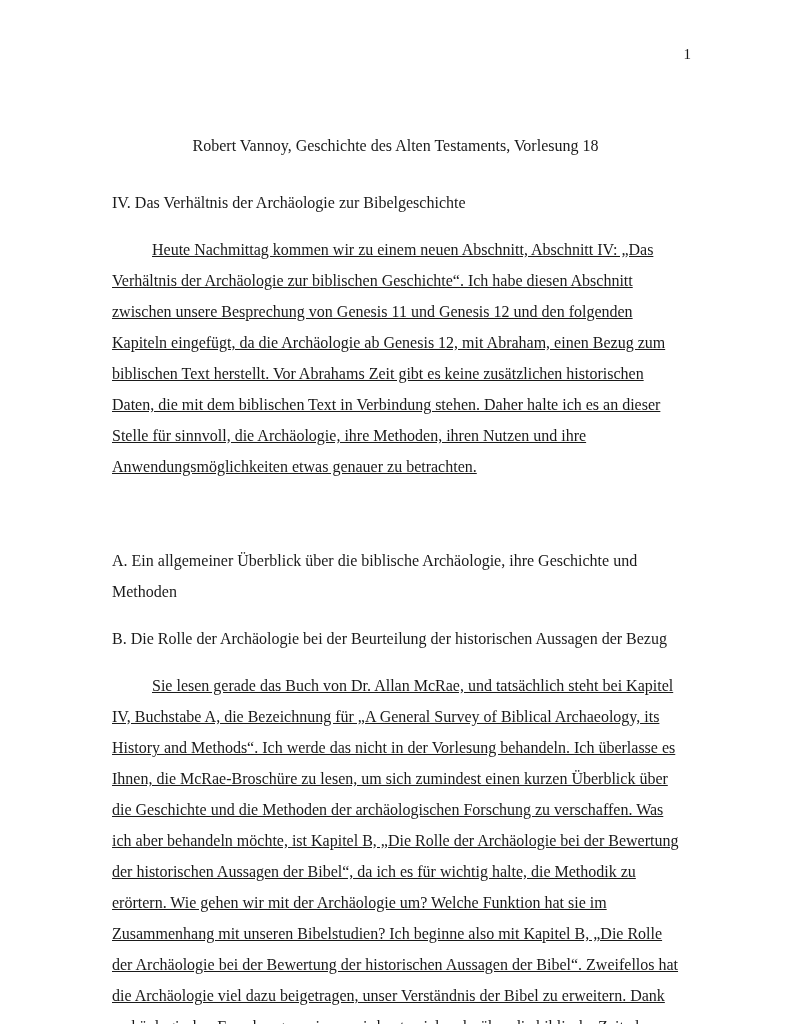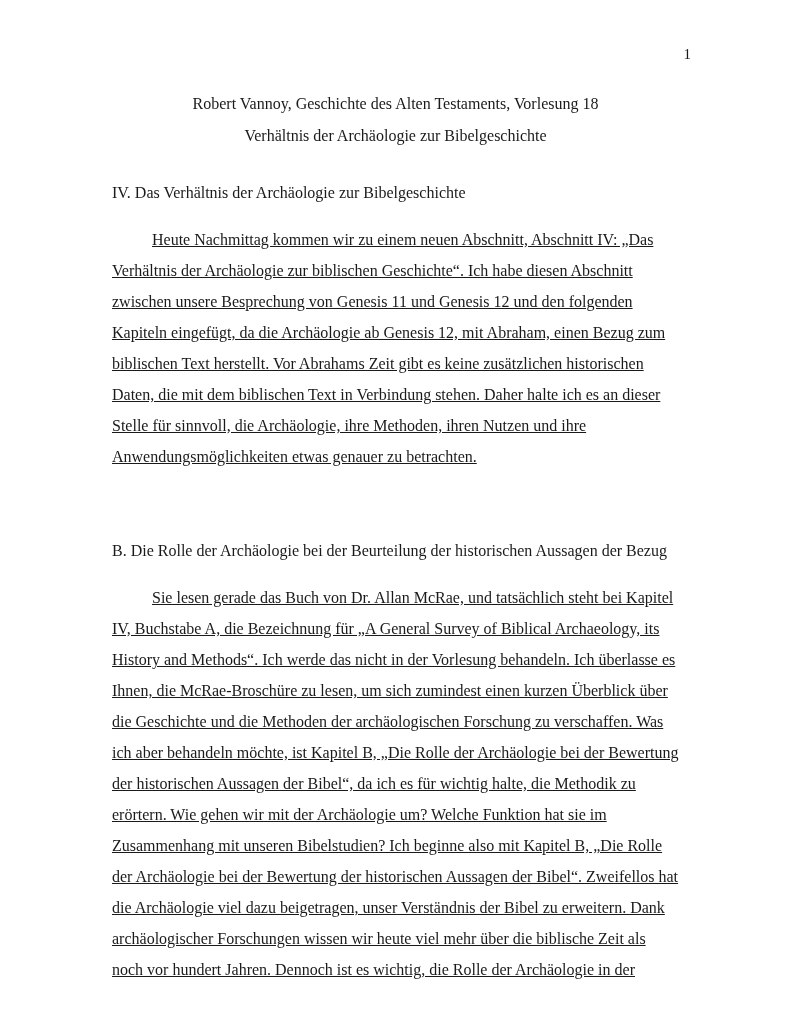--- a/index.html
+++ b/index.html
@@ -30,20 +30,21 @@
     top: 88px;
     left: 96px;
     right: 96px;
     font-size: 16px;
     line-height: 31px;
     text-align: left;
   }
   .doc-title {
     text-align: center;
     line-height: 32px;
+    margin-top: 42px;
   }
   .title-block {
     margin-bottom: 25px;
   }
   p {
     margin: 16px;
     padding: 0;
   }
   .para.indent {
     text-indent: 40px;
@@ -57,28 +58,28 @@
 <body>
 
 <div class="page">
 
   <div class="page-number">1</div>
 
   <div class="content">
 
     <div class="title-block">
       <div class="doc-title">Robert Vannoy, Geschichte des Alten Testaments, Vorlesung 18</div>
-      <div class="doc-title">Verhältnis der Archäologie zur Bibelgeschichte</div>
     </div>
 
     <p class="heading">IV. Das Verhältnis der Archäologie zur Bibelgeschichte</p>
 
     <p class="para indent">Heute Nachmittag kommen wir zu einem neuen Abschnitt, Abschnitt IV: „Das Verhältnis der Archäologie zur biblischen Geschichte“. Ich habe diesen Abschnitt zwischen unsere Besprechung von Genesis 11 und Genesis 12 und den folgenden Kapiteln eingefügt, da die Archäologie ab Genesis 12, mit Abraham, einen Bezug zum biblischen Text herstellt. Vor Abrahams Zeit gibt es keine zusätzlichen historischen Daten, die mit dem biblischen Text in Verbindung stehen. Daher halte ich es an dieser Stelle für sinnvoll, die Archäologie, ihre Methoden, ihren Nutzen und ihre Anwendungsmöglichkeiten etwas genauer zu betrachten.</p>
 
     <div class="blank-line"></div>
 
+    <p class="heading">A. Ein allgemeiner Überblick über die biblische Archäologie, ihre Geschichte und Methoden</p>
 
     <p class="heading">B. Die Rolle der Archäologie bei der Beurteilung der historischen Aussagen der Bezug</p>
 
     <p class="para indent">Sie lesen gerade das Buch von Dr. Allan McRae, und tatsächlich steht bei Kapitel IV, Buchstabe A, die Bezeichnung für „A General Survey of Biblical Archaeology, its History and Methods“. Ich werde das nicht in der Vorlesung behandeln. Ich überlasse es Ihnen, die McRae-Broschüre zu lesen, um sich zumindest einen kurzen Überblick über die Geschichte und die Methoden der archäologischen Forschung zu verschaffen. Was ich aber behandeln möchte, ist Kapitel B, „Die Rolle der Archäologie bei der Bewertung der historischen Aussagen der Bibel“, da ich es für wichtig halte, die Methodik zu erörtern. Wie gehen wir mit der Archäologie um? Welche Funktion hat sie im Zusammenhang mit unseren Bibelstudien? Ich beginne also mit Kapitel B, „Die Rolle der Archäologie bei der Bewertung der historischen Aussagen der Bibel“. Zweifellos hat die Archäologie viel dazu beigetragen, unser Verständnis der Bibel zu erweitern. Dank archäologischer Forschungen wissen wir heute viel mehr über die biblische Zeit als noch vor hundert Jahren. Dennoch ist es wichtig, die Rolle der Archäologie in der</p>
 
   </div>
 </div>
 
 </body></html>

